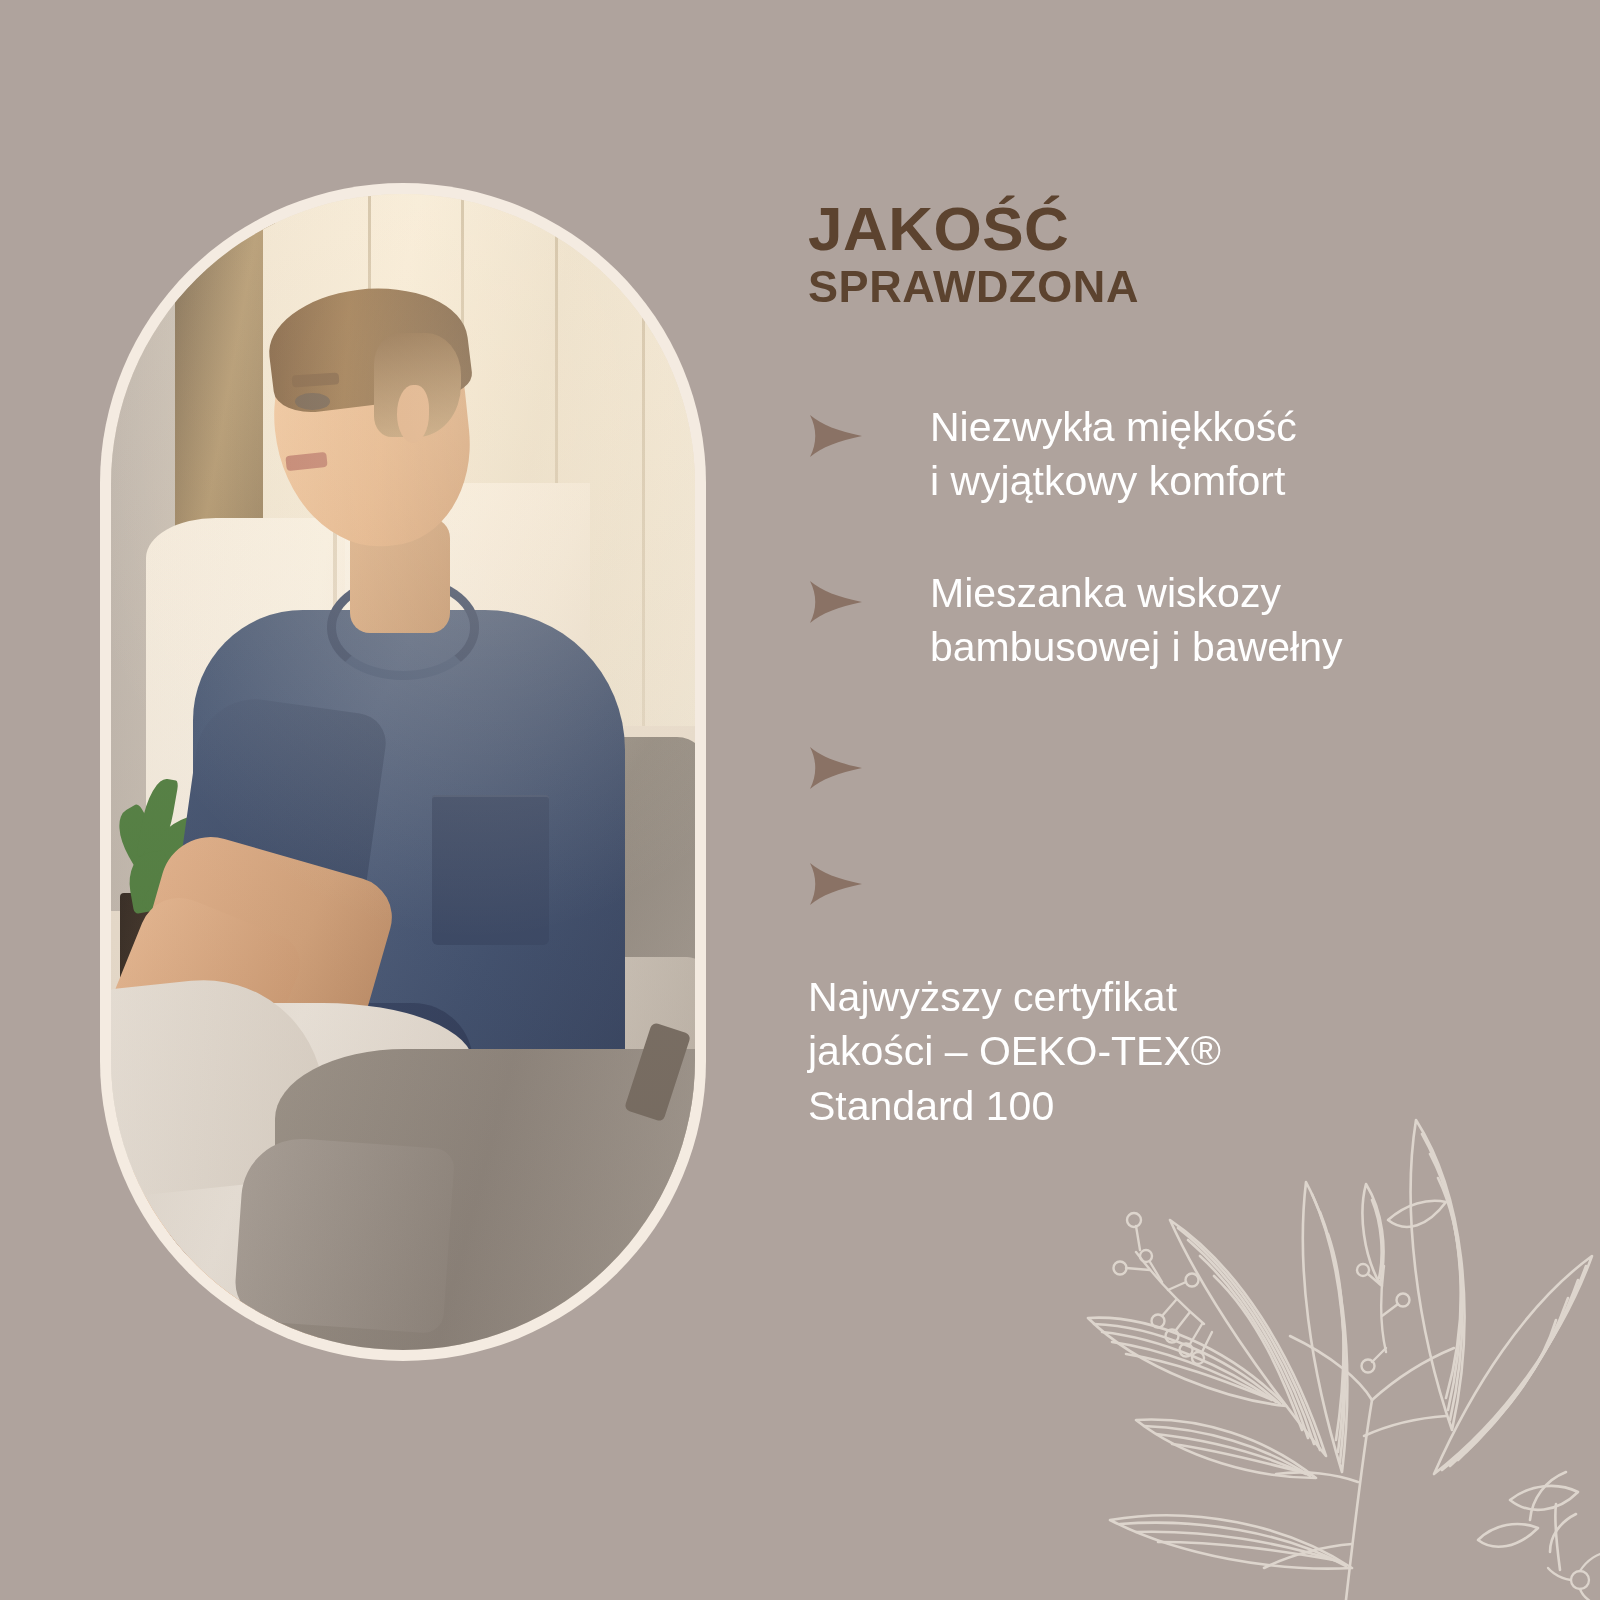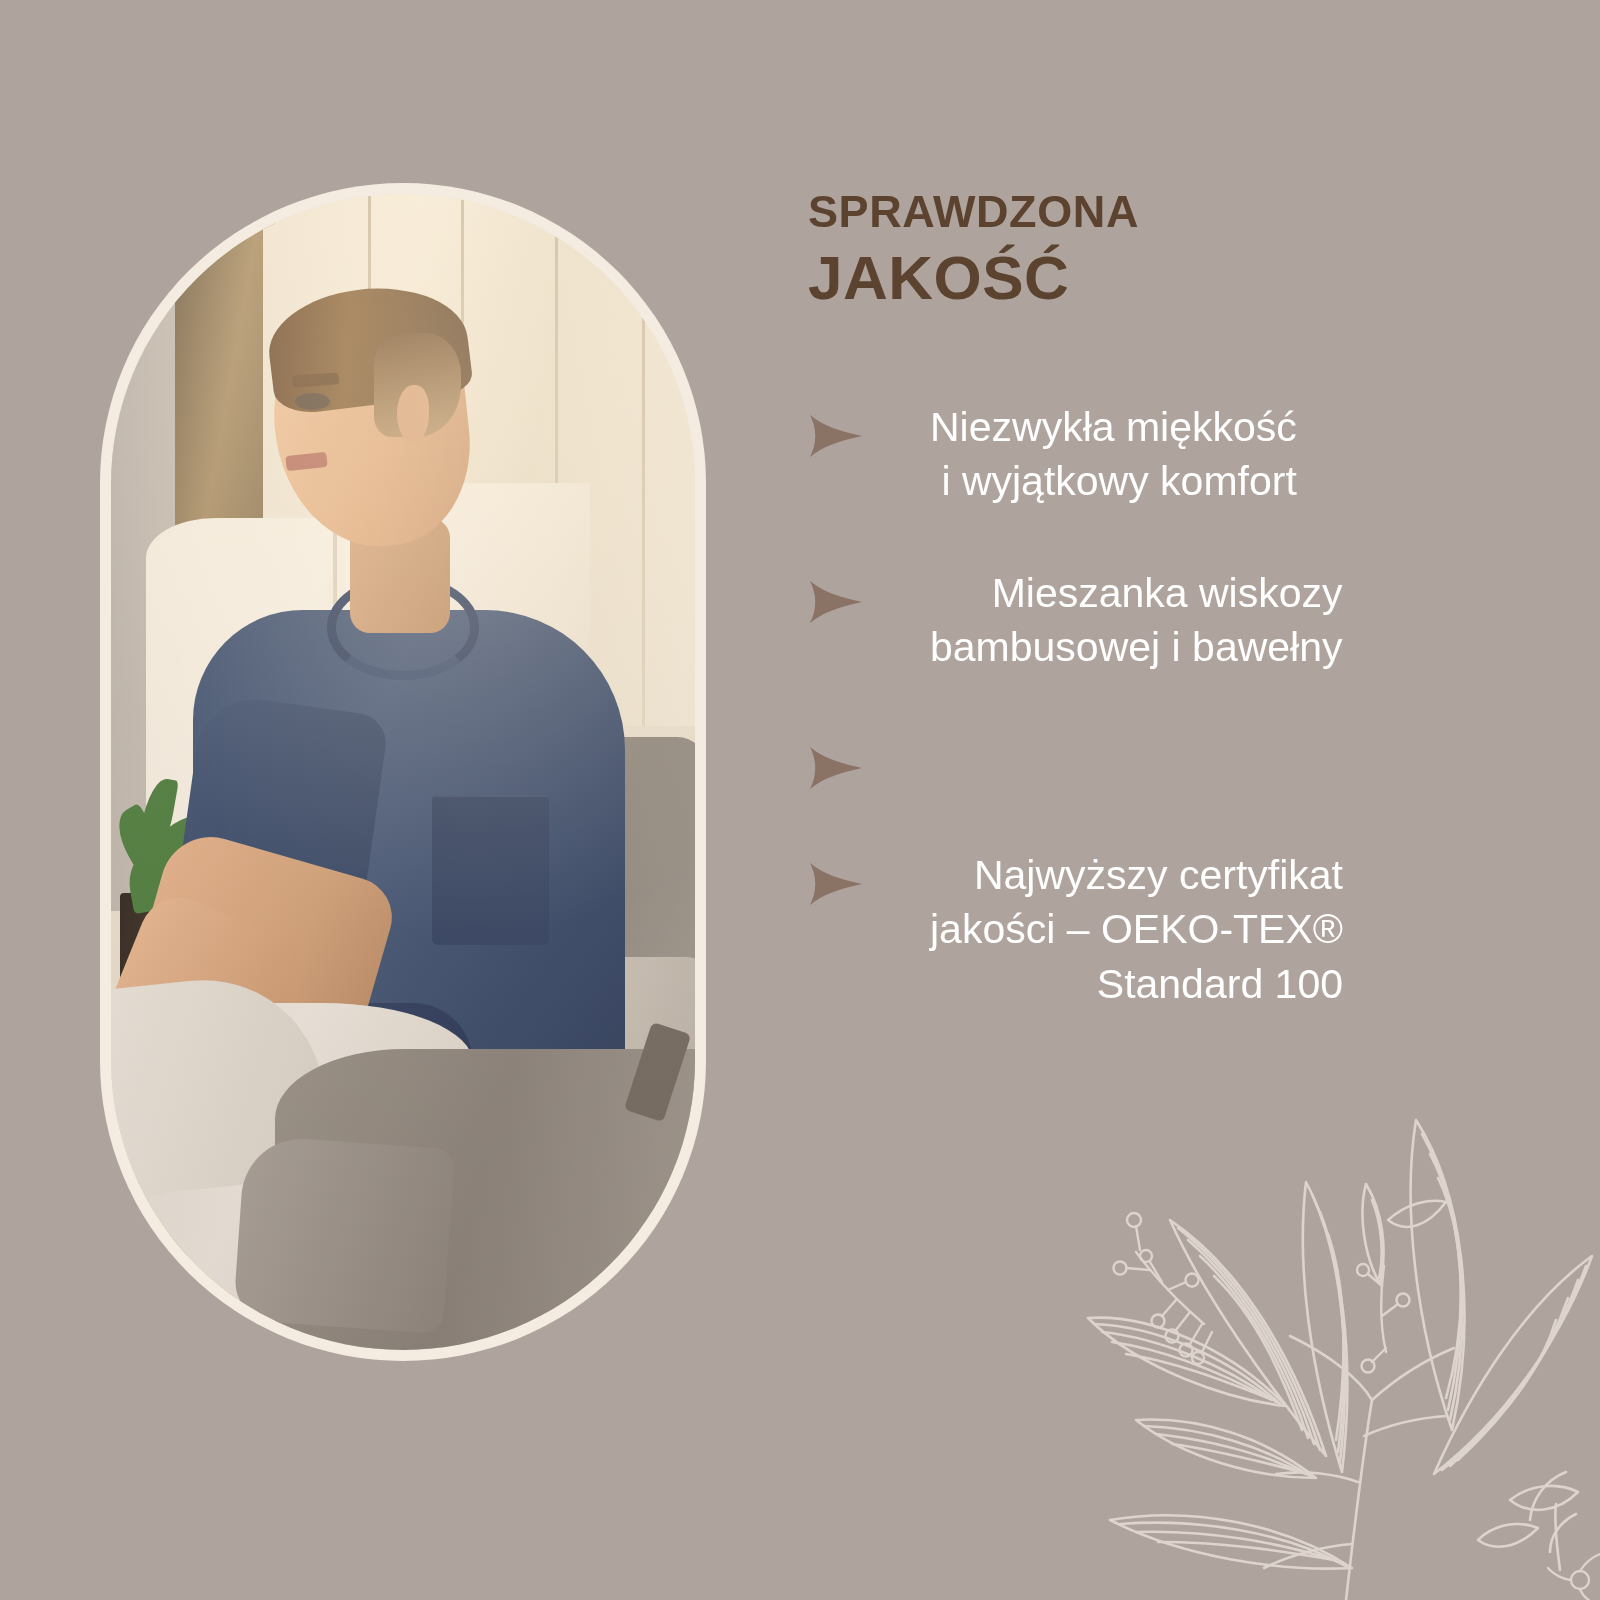--- a/index.html
+++ b/index.html
@@ -152,23 +152,23 @@
   }
   #heading-line1{
     font-size:45px; font-weight:700; letter-spacing:.6px;
     color:#5c432f; line-height:1.08; white-space:nowrap;
   }
   #heading-line2{
     font-size:62px; font-weight:700; letter-spacing:.5px;
     color:#5c432f; line-height:1.1; margin-top:7px; white-space:nowrap;
   }
 
-  #benefit-list{ margin-top:88px; list-style:none;text-align:right; }
+  #benefit-list{ margin-top:88px; list-style:none; }
   .benefit-item{ display:flex; align-items:flex-start; margin-bottom:57px; }
-  .benefit-item:last-child{ margin-bottom:0; }
+  .benefit-item:last-child{ margin-bottom:0;flex-direction:column; }
   .bullet-arrow{ flex:0 0 122px; padding-top:13px; }
   .bullet-arrow svg{ display:block; width:56px; height:46px; }
   .benefit-text{
     font-size:41px; line-height:1.33; color:#ffffff; font-weight:400;
     white-space:pre-line;
   }
 </style>
 </head>
 <body>
 
@@ -325,22 +325,22 @@
     <div class="ph duvet-grey"></div>
     <div class="ph duvet-fold"></div>
     <div class="ph dark-strip"></div>
 
     <div class="ph warm-wash"></div>
   </div>
 </div>
 
 <div id="content-column">
 
+  <div id="heading-line2">JAKOŚĆ</div>
   <div id="heading-line1">SPRAWDZONA</div>
-  <div id="heading-line2">JAKOŚĆ</div>
 
   <ul id="benefit-list">
 
     <li class="benefit-item">
       <span class="bullet-arrow">
         <svg viewBox="0 0 56 46">
             <path d="M2 2 C14 12 30 18 54 23 C30 28 14 34 2 44 C9 30 9 16 2 2 Z" fill="#8a7265"></path>
           </svg>
       </span>
       <span class="benefit-text">Niezwykła miękkość

